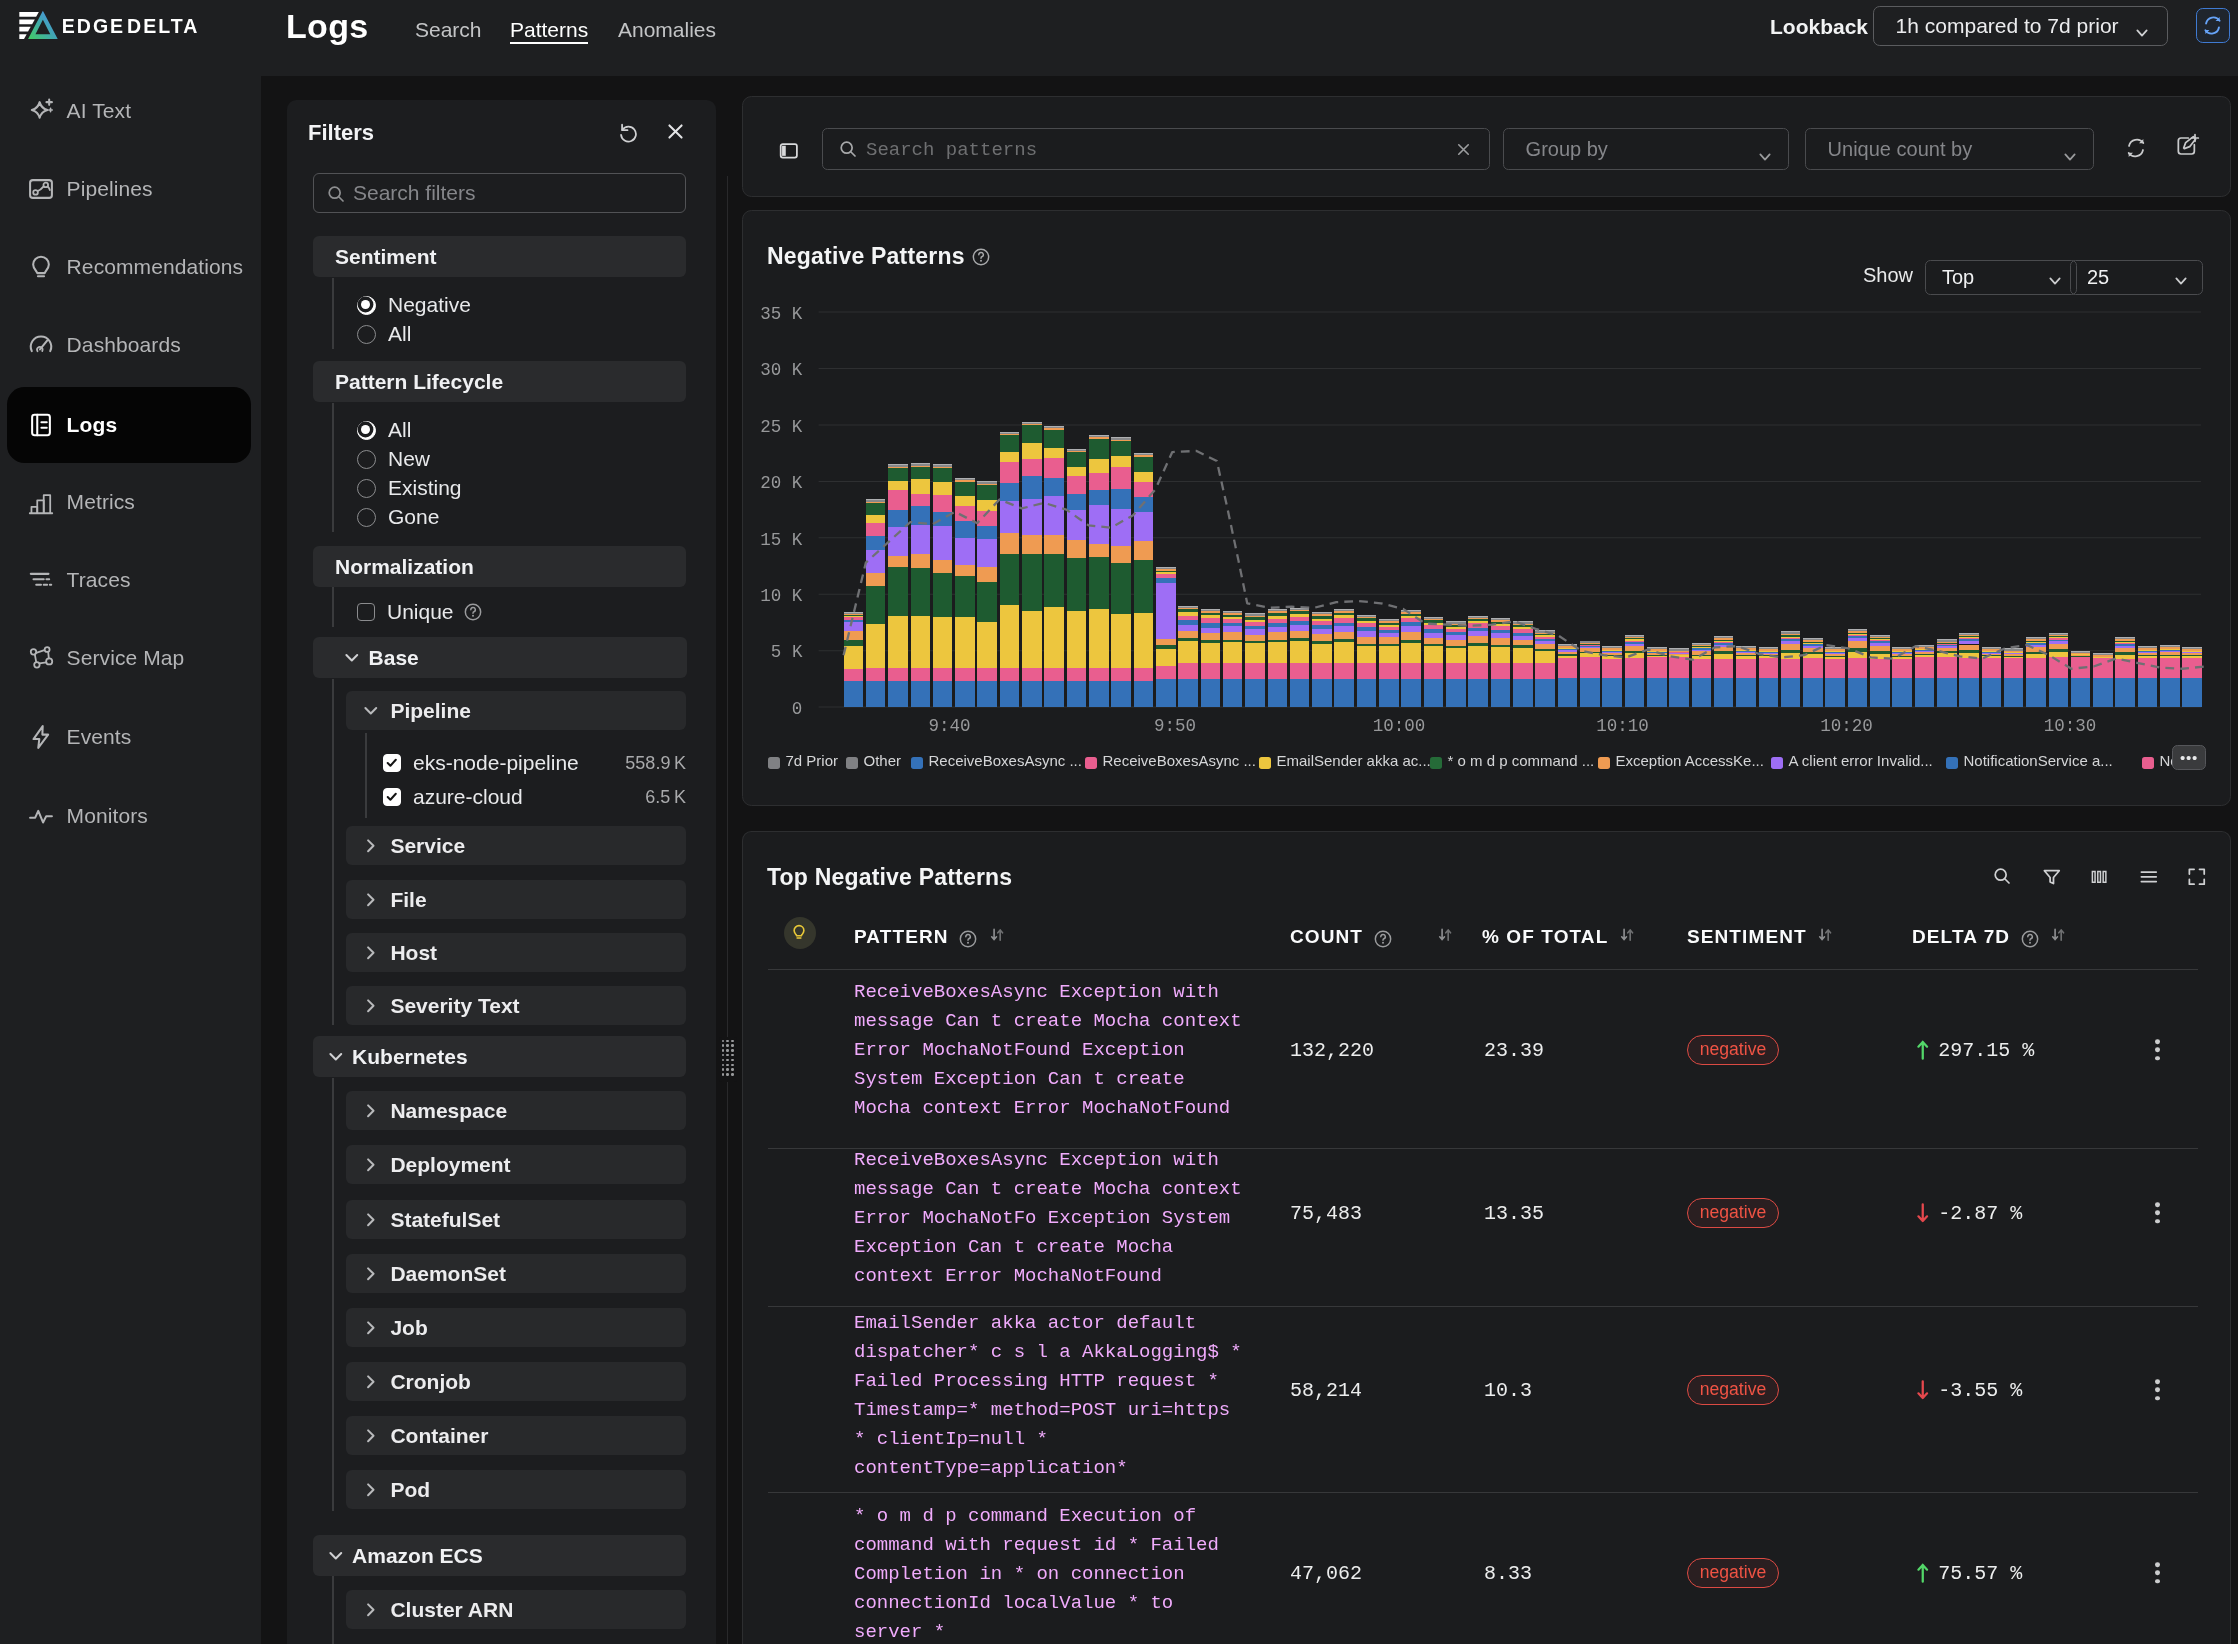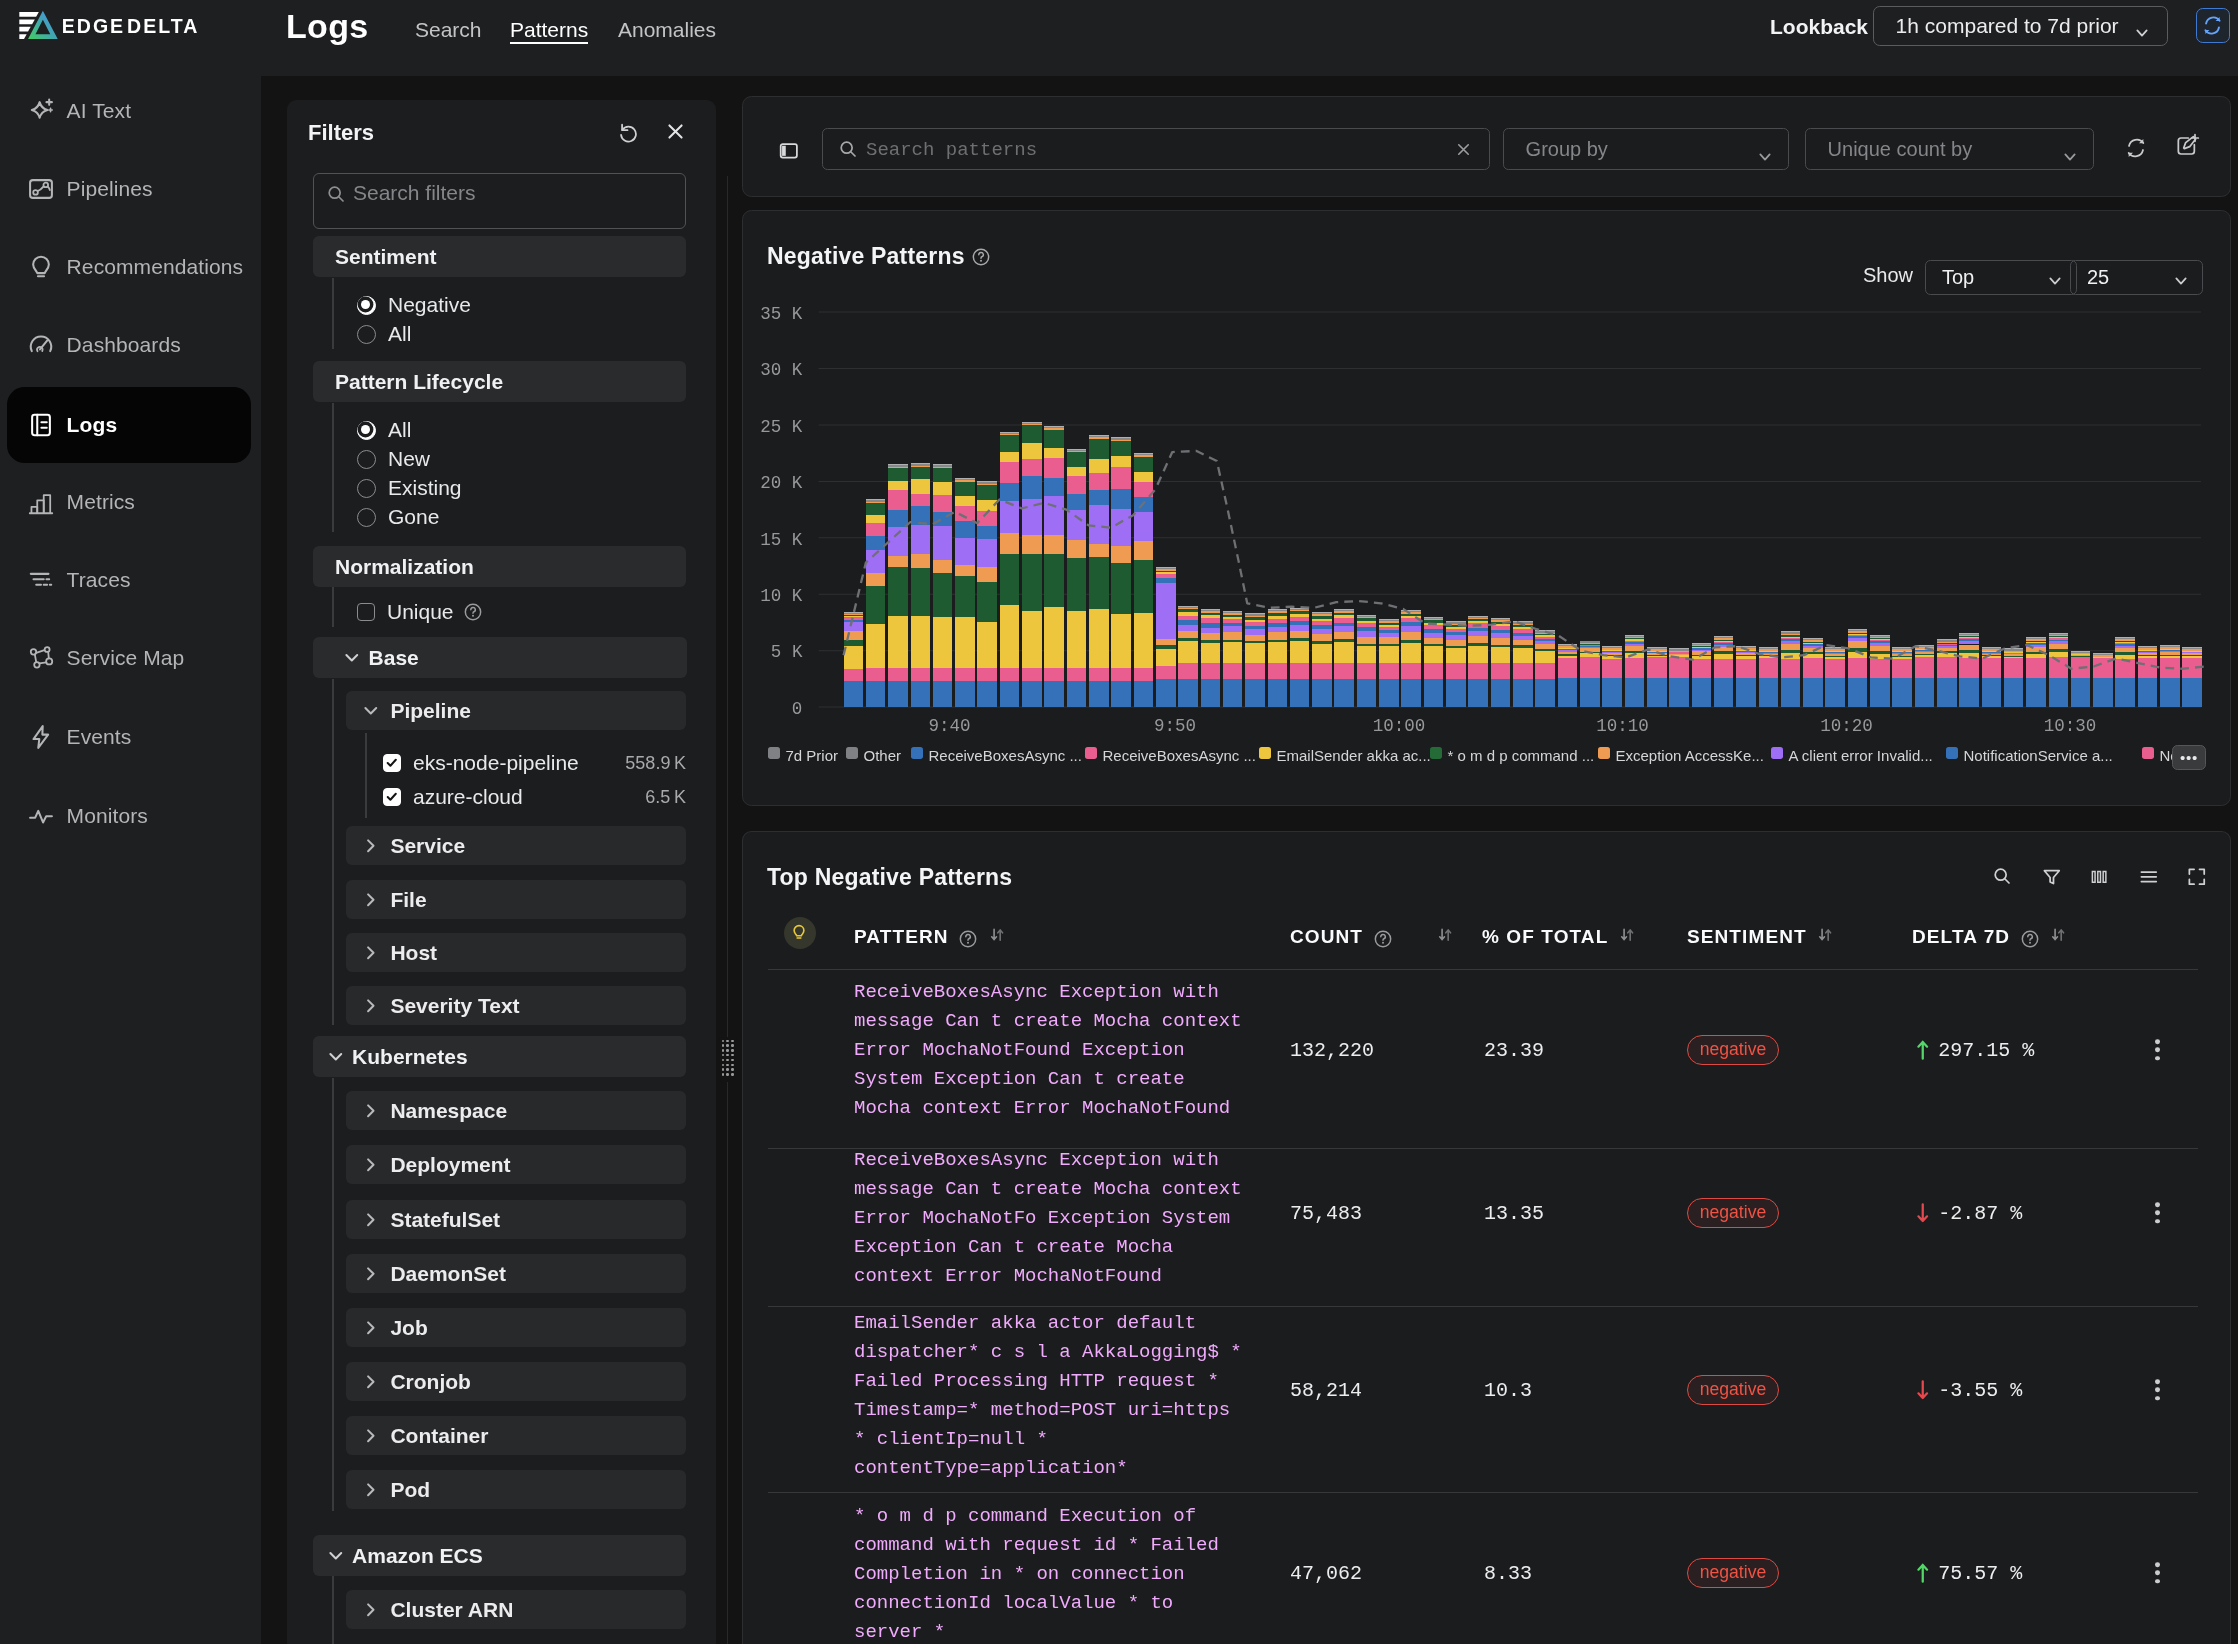--- a/index.html
+++ b/index.html
@@ -41,21 +41,21 @@
 #chartcard { top:134px; height:596px; }
 #chartcard h2, #tablecard h2 { position:absolute; left:24px; top:32px; font-size:23px; color:#f4f5f6; letter-spacing:0.2px; }
 .helpdim { color:#9a9b9d; display:inline-block; }
 #chartcard .hh { position:absolute; left:228px; top:36px; color:#a8a9ab; }
 #showlbl { position:absolute; left:1120px; top:53px; font-size:20px; color:#e8e9ea; }
 .csel { position:absolute; top:49px; height:35px; border:1px solid #4a4b4e; border-radius:5.4px; font-size:20px; color:#f0f1f2;
   line-height:33px; padding-left:16px; }
 .csel .dc { position:absolute; right:10.8px; top:7.4px; color:#cbccce; }
 .chartsvg { position:absolute; left:0; top:0; }
 .axis { font-family:"Liberation Mono",monospace; font-size:26px; fill:#97989a; }
-.litem { position:absolute; top:536px; height:21.6px; display:flex; align-items:flex-start; font-size:15px; color:#d5d6d8; white-space:nowrap; overflow:hidden; }
+.litem { position:absolute; top:536px; height:21.6px; display:flex; align-items:flex-end; font-size:15px; color:#d5d6d8; white-space:nowrap; overflow:hidden; }
 .lsq { width:11.5px; height:11.5px; border-radius:2.7px; margin-right:6px; display:inline-block; }
 .lmore { position:absolute; left:1429px; top:534px; width:34px; height:25px; background:#3a3b3d; border:1px solid #55565a;
   border-radius:5.4px; color:#e8e9ea; font-size:15px; text-align:center; line-height:23px; letter-spacing:0.7px; }
 #chartcard { overflow:hidden; }
 
 #tablecard { top:755px; height:891px; border-bottom:none; border-radius:9.5px 9.5px 0 0; }
 #tablecard .ticons { position:absolute; top:34px; color:#cfd0d2; }
 .bulbc { position:absolute; left:41px; top:85px; width:32px; height:32px; border-radius:50%; background:#35362c; }
 .bulbc svg { position:absolute; left:5.4px; top:5.4px; }
 .th { position:absolute; top:94px; font-size:19px; font-weight:bold; color:#fafbfc; letter-spacing:1.1px; white-space:nowrap; display:flex; align-items:center; gap:9.5px; }
@@ -67,21 +67,21 @@
   font-size:17.6px; text-align:center; line-height:27px; transform:translateY(-50%); background:rgba(229,72,77,0.08); }
 .delta { position:absolute; left:1173px; font-family:"Liberation Mono",monospace; font-size:20px; color:#eceded; transform:translateY(-50%); display:flex; align-items:center;text-align:center; }
 .delta .aw { display:inline-flex; margin-right:8.8px; }
 
 .kebab { position:absolute; left:1412px; transform:translateY(-50%); width:5.4px; }
 .kebab i { display:block; width:4.7px; height:4.7px; border-radius:50%; background:#cbcccd; margin:3.4px 0; }
 
 #fpanel { position:absolute; left:287px; top:100px; width:429px; height:1553px; background:#1c1d1f; border-radius:9.5px; }
 .ftitle { position:absolute; left:21px; top:20px; font-size:22px; font-weight:bold; color:#f2f3f5; }
 .ficon { position:absolute; }
-.fsearch { position:absolute; left:26px; top:73px; width:373px; height:56px; border:1px solid #515255; border-radius:6px; }
+.fsearch { position:absolute; left:26px; top:73px; width:373px; height:40px; border:1px solid #515255; border-radius:6px; }
 .fsicon { position:absolute; left:11.5px; top:9.5px; color:#8e8f91; }
 .fsph { position:absolute; left:39px; top:7.4px; font-size:21px; color:#85868a; }
 .fheader { position:absolute; height:41px; background:#2a2b2d; border-radius:6px; font-size:21px; font-weight:bold; color:#f0f1f3;
   display:flex; align-items:center; gap:8px; }
 .fsub { position:absolute; left:59px; right:30px; height:39px; background:#28292b; border-radius:6px; font-size:21px; font-weight:bold;
   color:#ececee; display:flex; align-items:center; gap:10.8px; padding-left:16px; }
 .hchev { color:#d0d1d3; display:inline-flex; }
 .hchev.dim { color:#b9babc; }
 .guide { position:absolute; width:1.7px; background:#3a3b3d; }
 .frow { position:absolute; left:70px; right:30px; height:30px; display:flex; align-items:center; }

